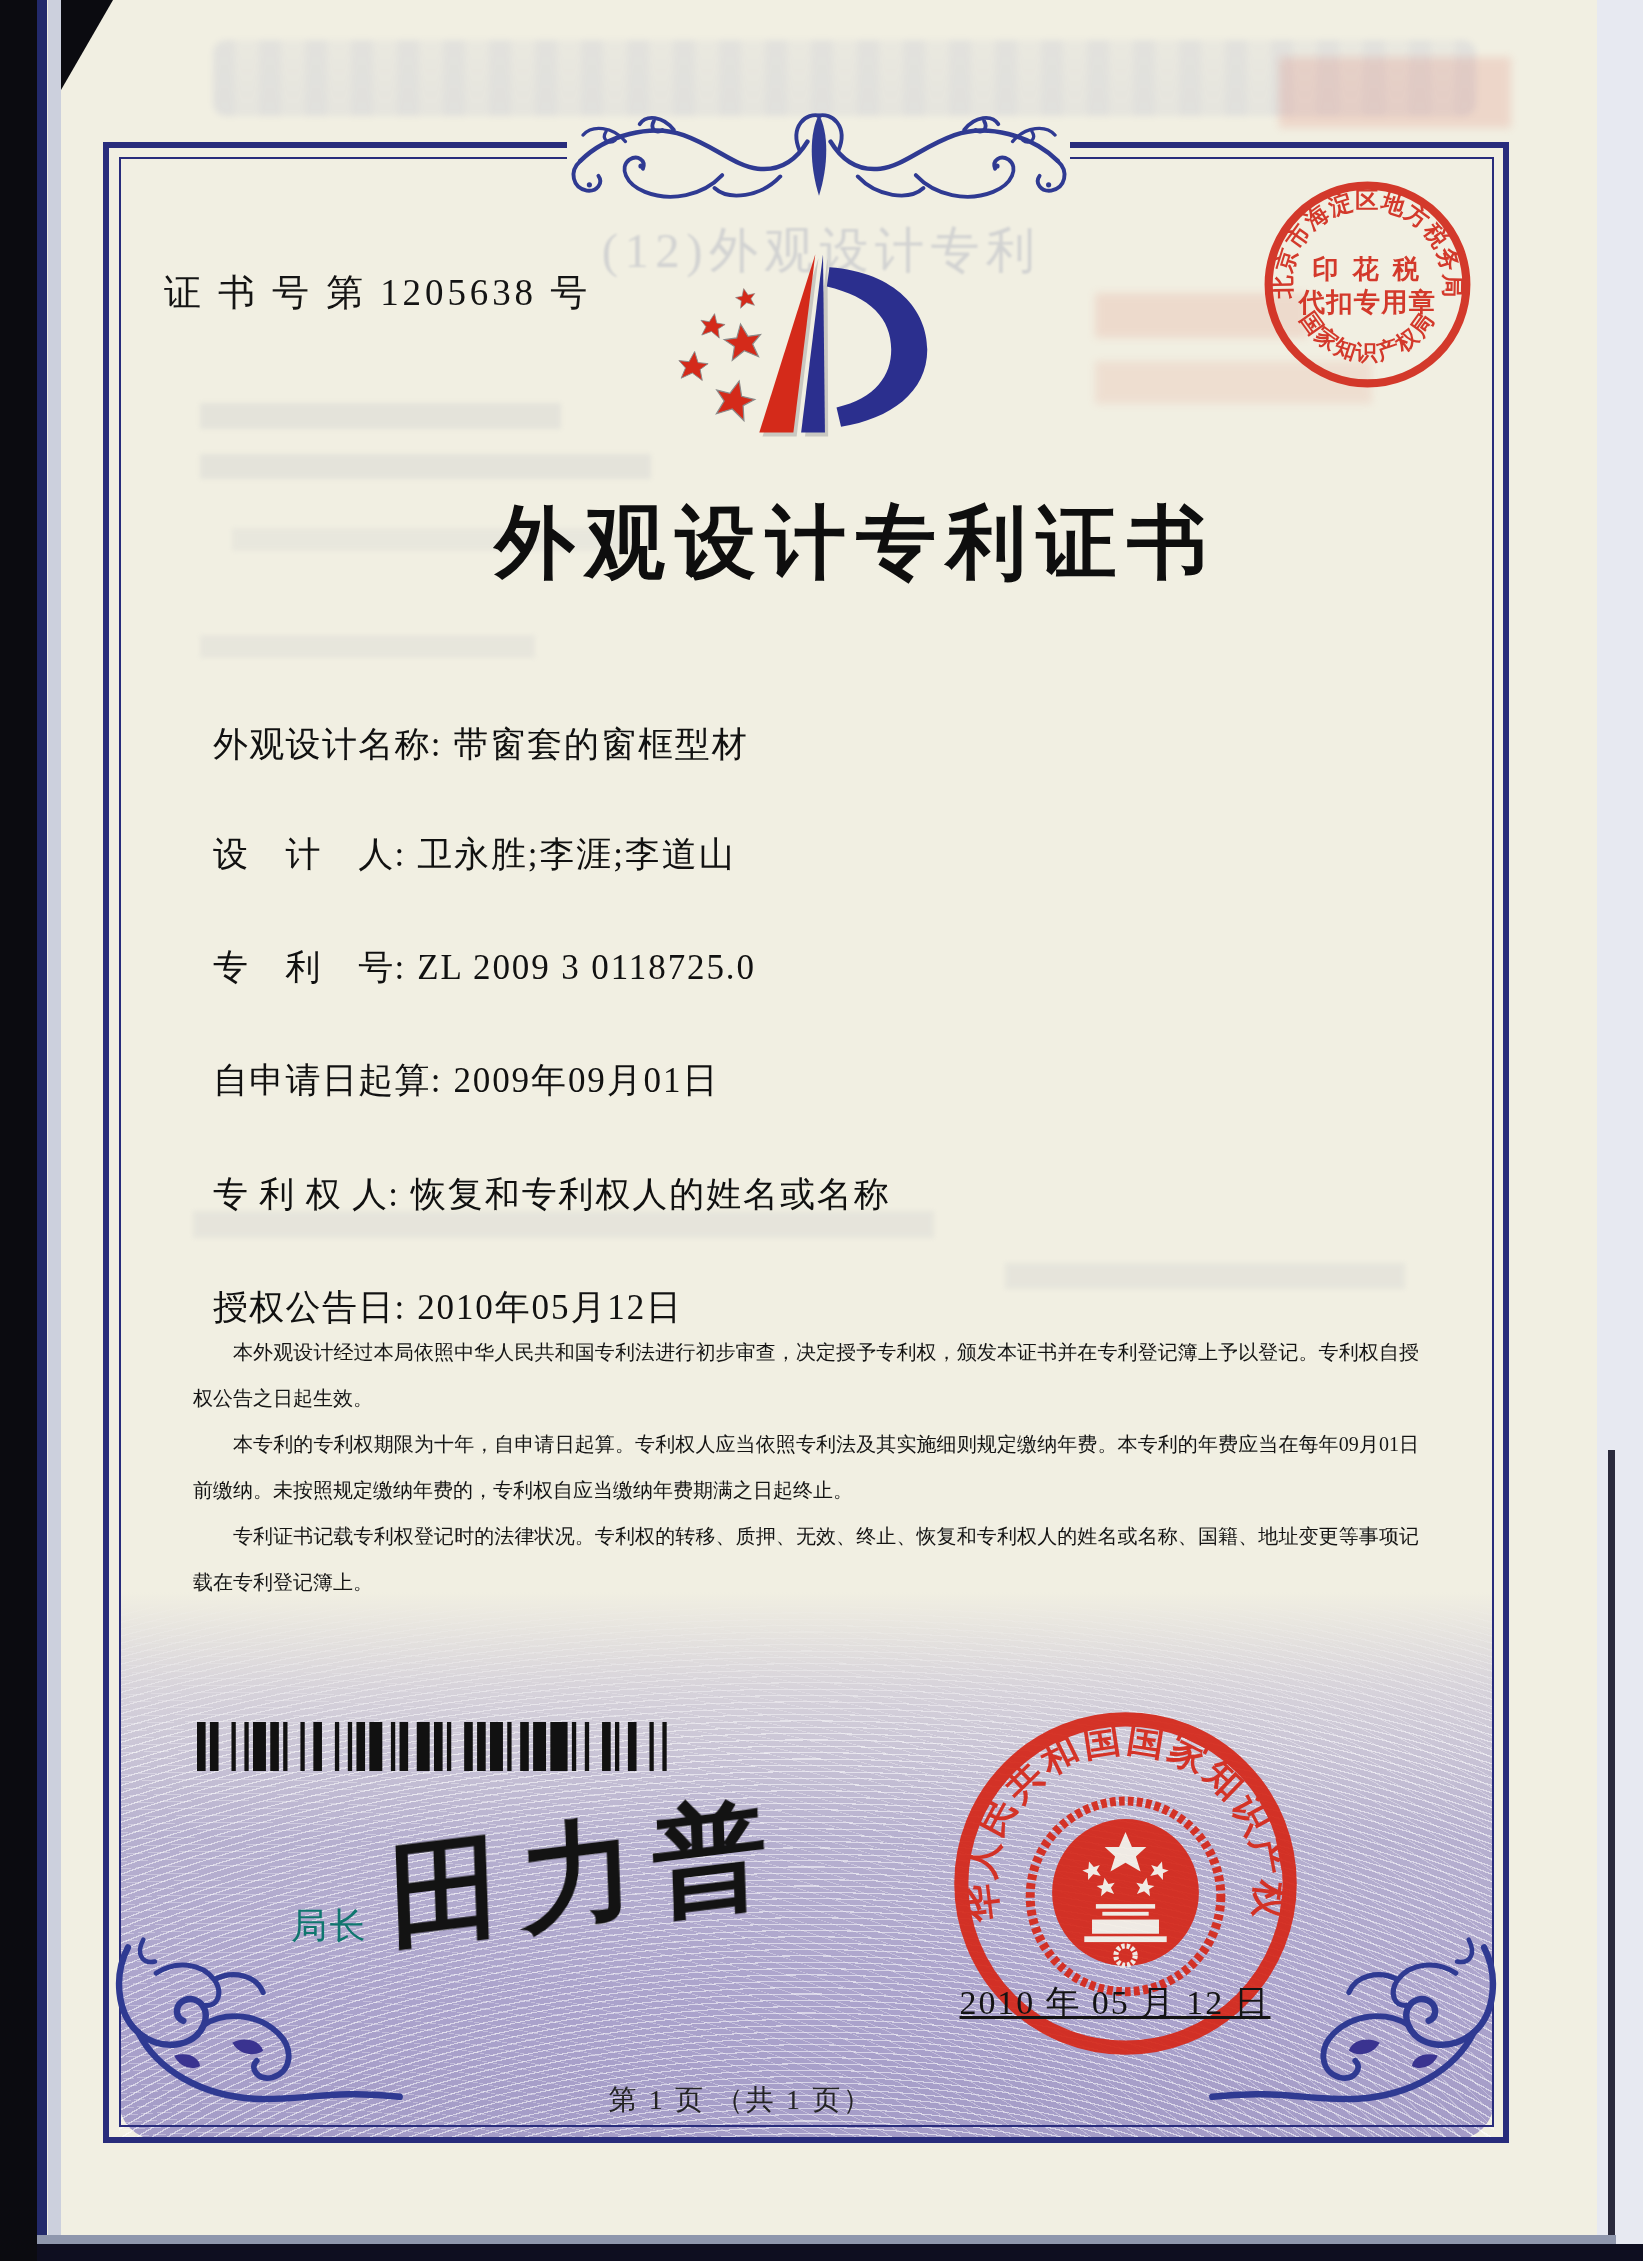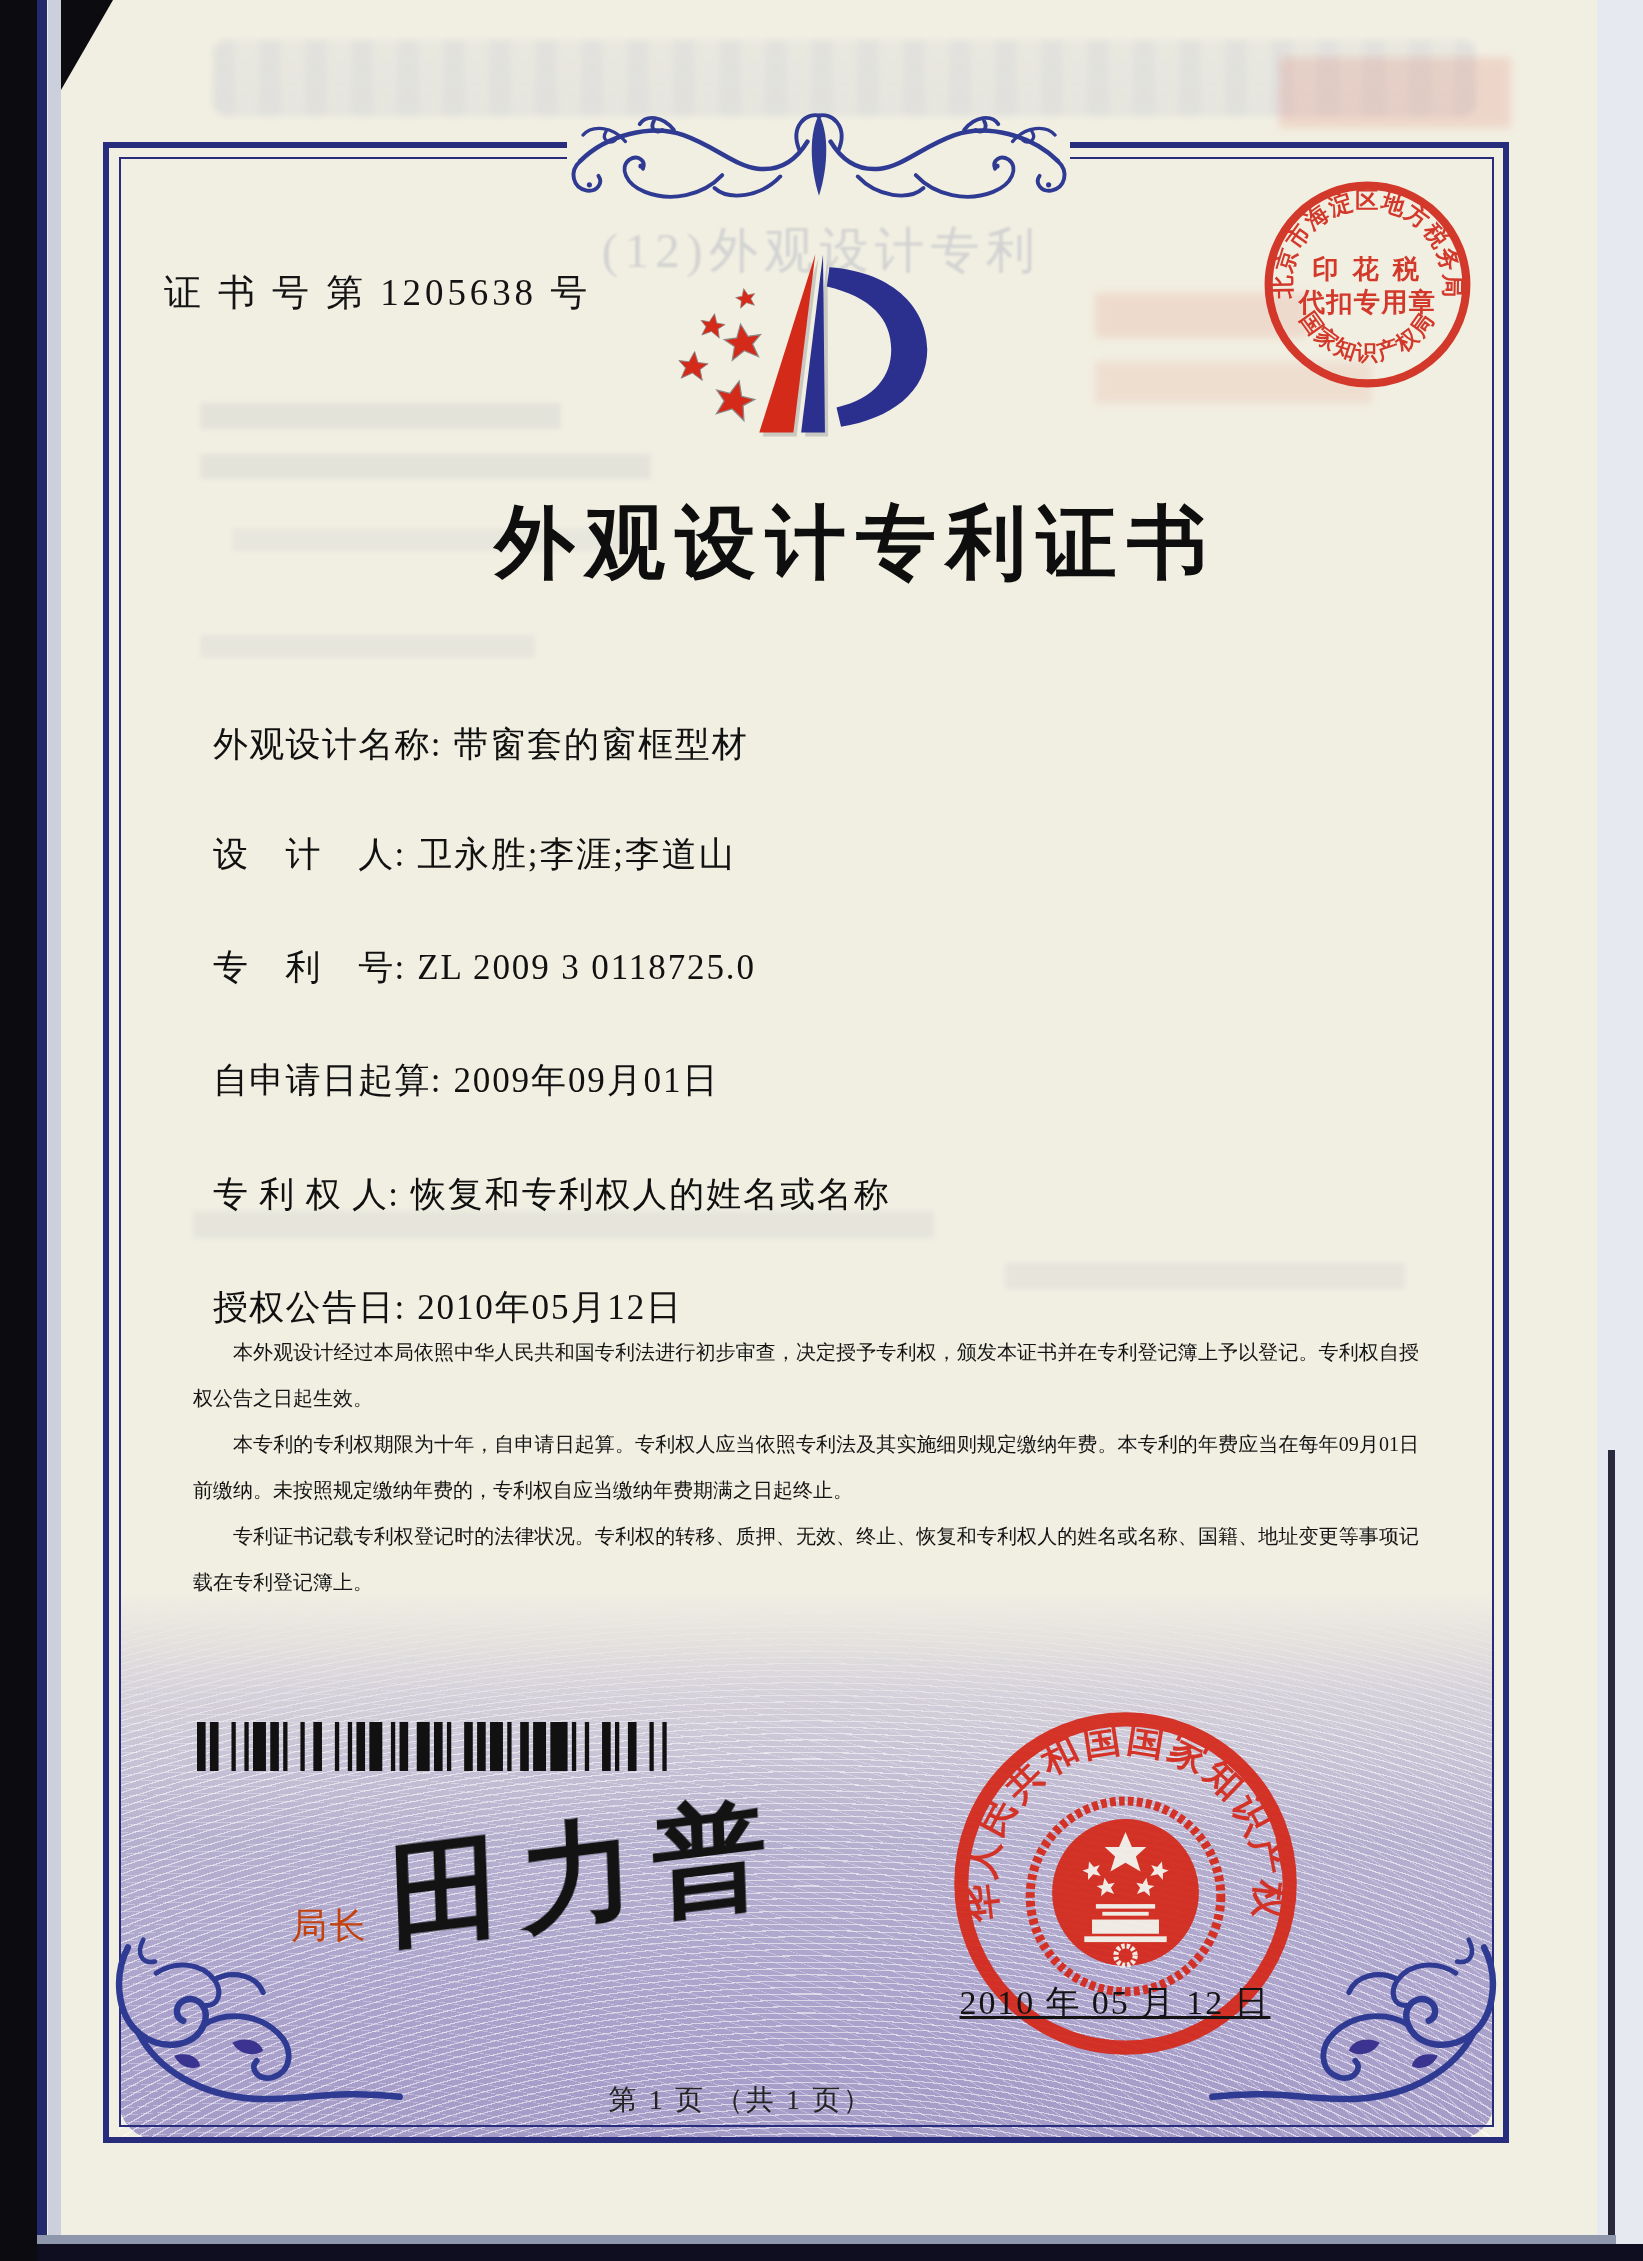--- a/index.html
+++ b/index.html
@@ -61,21 +61,21 @@
     background:
       repeating-radial-gradient(ellipse 1675px 967px at 50% 165%,rgba(255,255,255,.55) 0 1.9px,rgba(255,255,255,0) 1.9px 11px),
       repeating-radial-gradient(ellipse 1418px 838px at 8% 175%,rgba(255,255,255,.30) 0 1.3px,rgba(255,255,255,0) 1.3px 12.2px);
     -webkit-mask-image:linear-gradient(180deg,transparent 0,#000 155px);
     mask-image:linear-gradient(180deg,transparent 0,#000 155px);}
 
   
   #barcode{left:197px;top:1722px;width:474px;height:49px;}
 
   
-  #director-label{left:291px;top:1902px;font-size:36px;letter-spacing:2.6px;color:#c2410c;}
+  #director-label{left:291px;top:1902px;font-size:36px;letter-spacing:2.6px;color:#0f766e;}
   #signature-name{left:387px;top:1798px;width:400px;text-align:center;
     font-size:115px;font-weight:bold;color:#131313;
     transform:rotate(-7deg) skewX(-5deg);letter-spacing:18px;
     filter:blur(0.4px);}
 
   
   #tax-stamp{left:1258px;top:175px;width:219px;height:219px;opacity:.92;}
   #official-seal{left:942px;top:1700px;width:367px;height:367px;opacity:.93;}
   #seal-date{left:954px;top:1980px;width:322px;text-align:center;
     font-size:34px;letter-spacing:1.9px;color:#141414;text-decoration:underline;}

